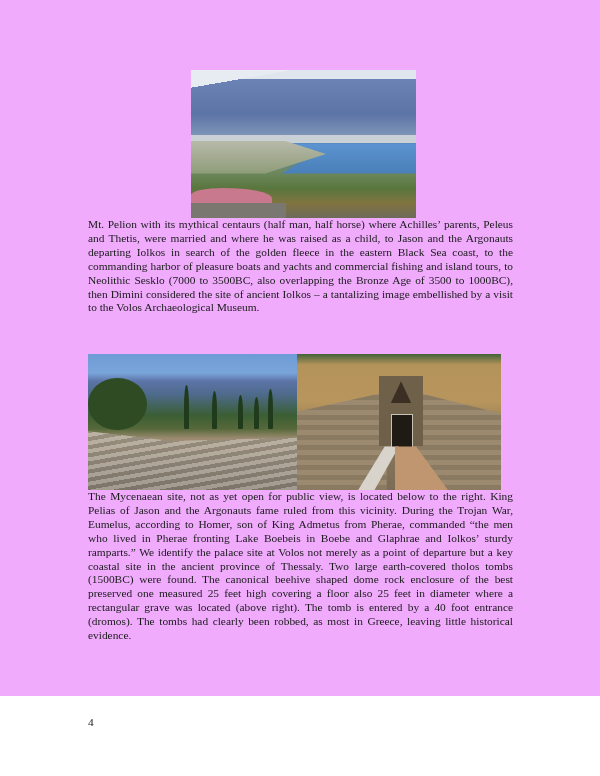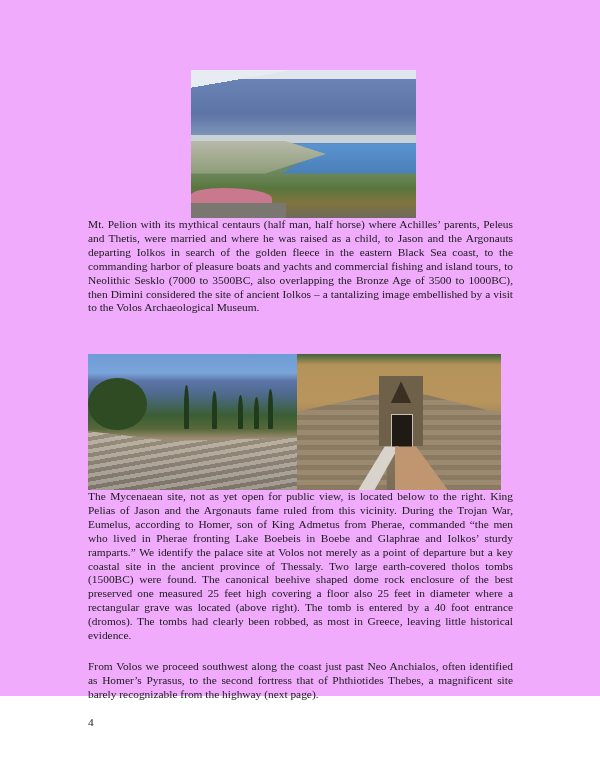--- a/index.html
+++ b/index.html
@@ -85,16 +85,15 @@
     <div class="wall-r"></div>
     <div class="lintel"></div>
     <div class="relief"></div>
     <div class="door"></div>
     <div class="path"></div>
     <div class="floor"></div>
   </div>
 
   <p class="para" style="top:490px;">The Mycenaean site, not as yet open for public view, is located below to the right.  King Pelias of Jason and the Argonauts fame ruled from this vicinity.  During the Trojan War, Eumelus, according to Homer, son of King Admetus from Pherae, commanded “the men who lived in Pherae fronting Lake Boebeis in Boebe and Glaphrae and Iolkos’ sturdy ramparts.”  We identify the palace site at Volos not merely as a point of departure but a key coastal site in the ancient province of Thessaly.  Two large earth-covered tholos tombs (1500BC) were found.  The canonical beehive shaped dome rock enclosure of the best preserved one measured 25 feet high covering a floor also 25 feet in diameter where a rectangular grave was located (above right).  The tomb is entered by a 40 foot entrance (dromos).  The tombs had clearly been robbed, as most in Greece, leaving little historical evidence.</p>
 
-  <p class="para" style="top:660px;">From Volos we proceed southwest along the coast just past Neo Anchialos, often identified as Homer’s Pyrasus, to the second fortress that of Phthiotides Thebes, a magnificent site barely recognizable from the highway (next page).</p>
 
   <div class="page-num">4</div>
 </div>
 
 </body></html>

